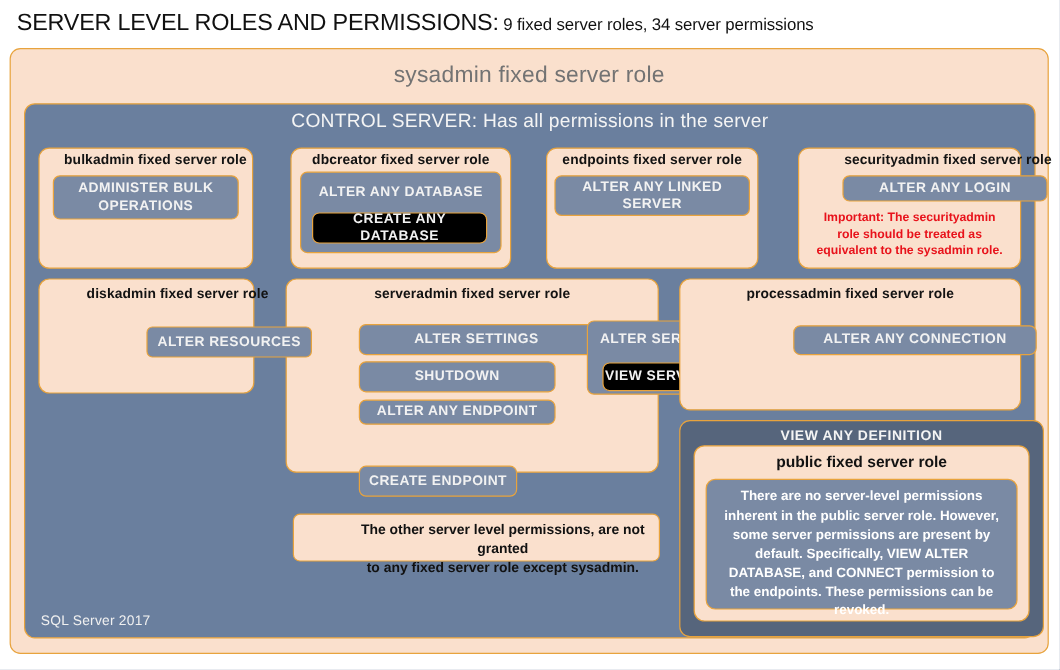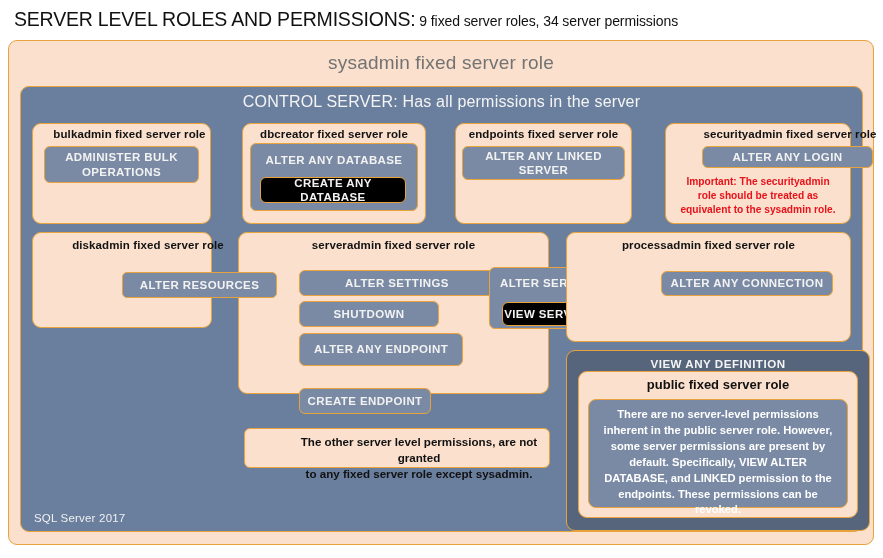--- a/index.html
+++ b/index.html
@@ -212,57 +212,57 @@
 <div class="lbl note-red" style="left:667px; top:175px; width:182px;">Important:  The securityadmin
 role should  be  treated  as
 equivalent to the  sysadmin role.</div>
 
 <div class="box peach" style="left:32px; top:232px; width:180px; height:96px;"></div>
 <div class="lbl role-title" style="left:32px; top:239px; width:180px;margin-left:26px;">diskadmin  fixed server role</div>
 
 <div class="box peach" style="left:238px; top:232px; width:311px; height:162px;"></div>
 <div class="lbl role-title" style="left:238px; top:239px; width:311px;">serveradmin fixed server role</div>
 
-<div class="perm-box noradius" style="left:122px; top:272px; width:155px; height:26px;">
+<div class="perm-box noradius" style="left:122px; top:272px; width:138px; height:26px;">
   <div class="perm-text">ALTER RESOURCES</div>
 </div>
 
 <div class="perm-box" style="left:299px; top:270px; width:196px; height:26px;">
   <div class="perm-text">ALTER SETTINGS</div>
 </div>
-<div class="perm-box" style="left:299px; top:301px; width:140px; height:26px;">
+<div class="perm-box" style="left:299px; top:301px; width:164px; height:26px;">
   <div class="perm-text">SHUTDOWN</div>
 </div>
-<div class="perm-box" style="left:299px; top:333px; width:164px; height:33px;">
+<div class="perm-box" style="left:299px; top:333px; width:164px; height:21px;">
   <div class="perm-text">ALTER ANY ENDPOINT</div>
 </div>
 <div class="perm-box" style="left:299px; top:388px; width:132px; height:26px;">
   <div class="perm-text">CREATE  ENDPOINT</div>
 </div>
 
 <div class="perm-box" style="left:489px; top:267px; width:156px; height:62px;">
   <div class="perm-text" style="height:24px; margin-top:3px;">ALTER SERVER  STATE</div>
 </div>
 <div class="perm-box darker" style="left:502px; top:302px; width:130px; height:24px;">
   <div class="perm-text">VIEW SERVER  STATE</div>
 </div>
 
 <div class="box peach" style="left:566px; top:232px; width:285px; height:110px;"></div>
 <div class="lbl role-title" style="left:566px; top:239px; width:285px;">processadmin fixed server role</div>
-<div class="perm-box" style="left:661px; top:271px; width:172px; height:25px;">
+<div class="perm-box" style="left:661px; top:271px; width:203px; height:25px;">
   <div class="perm-text">ALTER ANY CONNECTION</div>
 </div>
 
 <div class="box slate-dark" style="left:566px; top:350px; width:304px; height:181px; background:#56657c;"></div>
 <div id="view-any-definition-label">VIEW ANY DEFINITION</div>
 
 <div class="box peach" style="left:578px; top:371px; width:280px; height:147px;"></div>
 <div id="public-role-title">public  fixed server role</div>
 
 <div class="perm-box" style="left:588px; top:399px; width:260px; height:109px; border-radius:8px;">
-  <div class="note-white" style="padding:7px 10px 0 10px; box-sizing:border-box;">There are no server-level permissions inherent in the public server role. However, some server permissions are present by default. Specifically, VIEW ALTER DATABASE, and LINKED permission to the endpoints. These permissions can be revoked.</div>
+  <div class="note-white" style="padding:7px 10px 0 10px; box-sizing:border-box;">There are no server-level permissions inherent in the public server role. However, some server permissions are present by default. Specifically, VIEW ALTER DATABASE, and CONNECT permission to the endpoints. These permissions can be revoked.</div>
 </div>
 
 <div class="box peach" style="left:244px; top:428px; width:306px; height:40px; border-radius:6px;"></div>
 <div class="lbl note-dark" style="left:244px; top:434px; width:306px;">The other server level permissions,  are not granted
 to any fixed server role except sysadmin.</div>
 
 <div id="sql-version">SQL Server 2017</div>
 
 </body></html>

